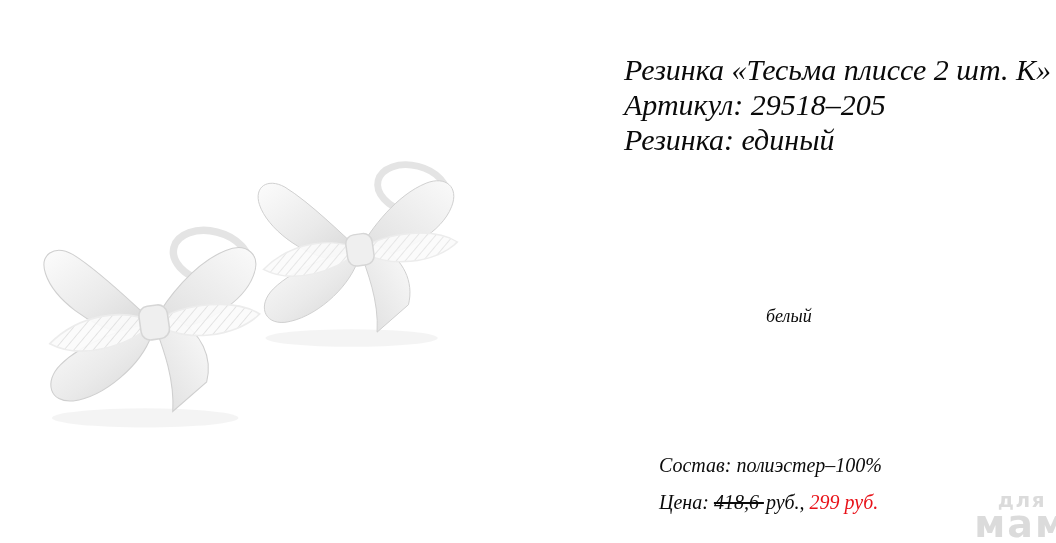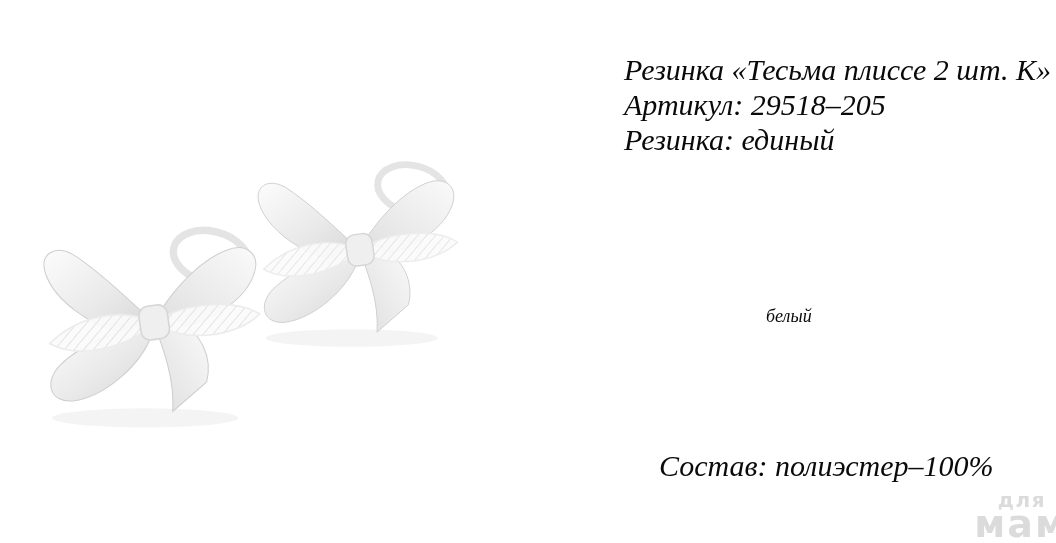--- a/index.html
+++ b/index.html
@@ -41,21 +41,21 @@
     left: 766px;
     top: 306px;
     font-size: 18px;
   }
 
   
   .bottom-block {
     position: absolute;
     left: 659px;
     top: 447px;
-    font-size: 30px;
+    font-size: 20px;
     line-height: 37px;
     white-space: nowrap;
   }
   .price-line s {
     text-decoration: line-through;
     text-decoration-thickness: 2px;
     padding-right: 2px;
   }
   .new-price {  }
 
@@ -131,20 +131,25 @@
   <div class="title-block">
     <div data-bind="product.title">Резинка «Тесьма плиссе 2 шт. К»</div>
     <div data-bind="product.article">Артикул: 29518–205</div>
     <div data-bind="product.size">Резинка: единый</div>
   </div>
 
   <div class="color-label" data-bind="product.color_name">белый</div>
 
   <div class="bottom-block">
     <div data-bind="product.composition">Состав: полиэстер–100%</div>
+    <div class="price-line">
+      <span data-bind="product.price_label">Цена:</span>
+      <s data-bind="product.price_old">418,6 </s><span data-bind="product.price_old_currency">руб.,</span>
+      <span class="new-price" data-bind="product.price_new" style="color: rgb(232, 17, 24);">299 руб.</span>
+    </div>
   </div>
 
   <div class="watermark" style="color: rgb(217, 217, 217);">
     <div class="watermark-top" data-bind="watermark.top">для</div>
     <div class="watermark-bottom" data-bind="watermark.bottom">мам</div>
   </div>
 
 </div>
 
 </body></html>

